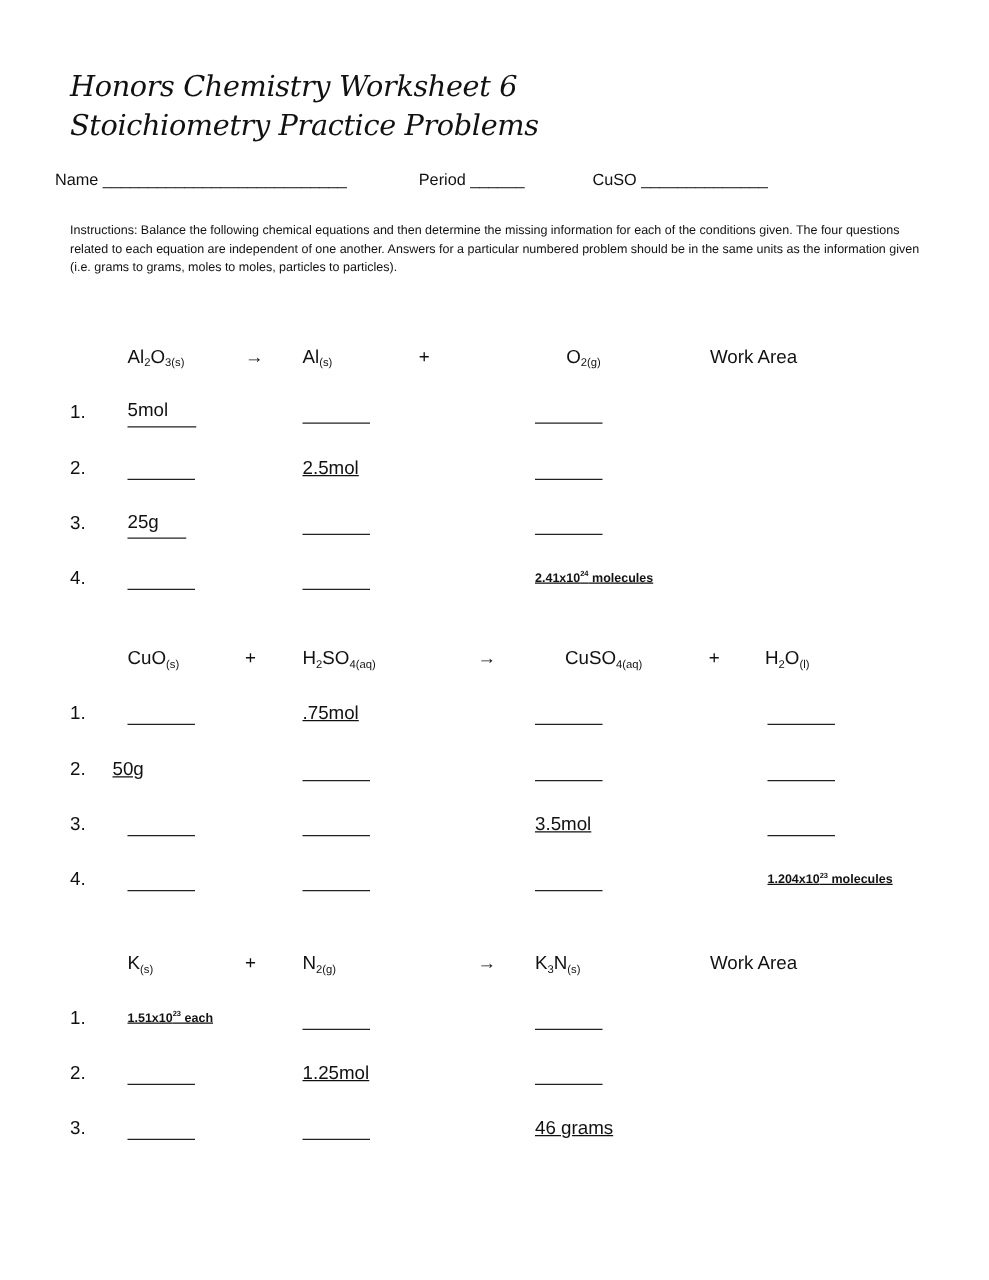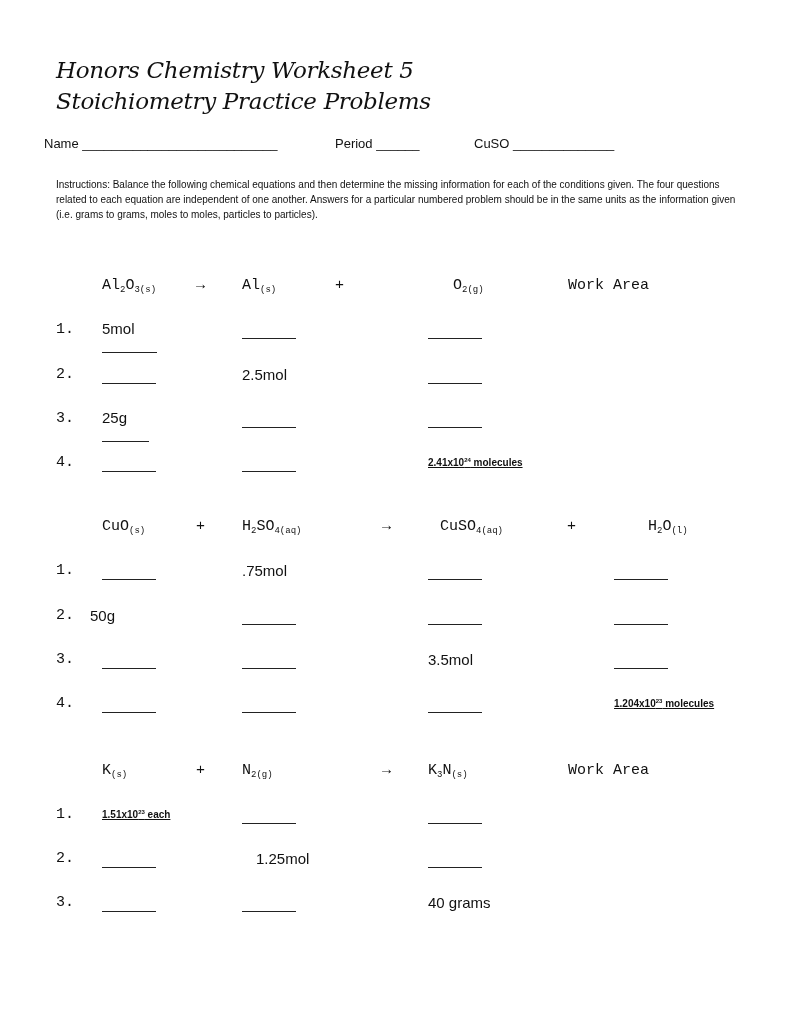--- a/index.html
+++ b/index.html
@@ -5,33 +5,33 @@
   html, body { margin: 0; padding: 0; background: #ffffff; }
   body { width: 791px; height: 1024px; position: relative; overflow: hidden;
          font-family: "Liberation Sans", sans-serif; color: #111; }
   .title { position: absolute; left: 56px; font-family: "DejaVu Serif", serif;
            font-style: italic; font-size: 23px; letter-spacing: -0.3px; color: #111; }
   .t1 { top: 57px; }
   .t2 { top: 88px; }
   .meta { position: absolute; top: 136px; font-size: 13px; }
   .instructions { position: absolute; left: 56px; top: 177px; width: 690px;
                   font-size: 10px; line-height: 15px; }
-  .cell { position: absolute; font-size: 15px; white-space: nowrap; font-family: Liberation Mono, monospace; }
+  .cell { position: absolute; font-size: 15px; white-space: nowrap; }
   .num { font-size: 15px; }
   .blank { position: absolute; width: 54px; border-bottom: 1.3px solid #222; height: 1px; }
-  .given { position: absolute; font-size: 15px; white-space: nowrap; }
-  .given.padded { display: inline-block; border-bottom: 1.3px solid #222; text-decoration: none; line-height: 15px; padding-bottom: 16px; }
+  .given { position: absolute; font-size: 15px; text-decoration: underline; white-space: nowrap; }
+  .given.padded { display: inline-block; border-bottom: 1.3px solid #222; text-decoration: none; line-height: 15px; padding-bottom: 5px; }
   .small { position: absolute; font-size: 10px; font-weight: bold; text-decoration: underline; white-space: nowrap; }
   .small sup { font-size: 6px; }
   sub { font-size: 9px; vertical-align: -3px; }
 </style>
 </head>
 <body>
 
-<div class="title t1">Honors Chemistry Worksheet 5</div>
+<div class="title t1">Honors Chemistry Worksheet 6</div>
 <div class="title t2">Stoichiometry Practice Problems</div>
 
 <div class="meta" style="left:44px">Name ___________________________</div>
 <div class="meta" style="left:335px">Period ______</div>
 <div class="meta" style="left:474px">CuSO ______________</div>
 
 <div class="instructions">Instructions:  Balance the following chemical equations and then determine the missing information for each of the conditions given.  The four questions related to each equation are independent of one another.  Answers for a particular numbered problem should be in the same units as the information given (i.e. grams to grams, moles to moles, particles to particles).</div>
 
 <div>
   <div class="cell" style="left:102px;top:277px">
@@ -72,25 +72,25 @@
 
 <div>
   <div class="cell" style="left:102px;top:518px">
     <span>CuO</span><sub>(s)</sub>
   </div>
   <div class="cell" style="left:196px;top:518px">+</div>
   <div class="cell" style="left:242px;top:518px">
     <span>H</span><sub>2</sub><span>SO</span><sub>4(aq)</sub>
   </div>
   <div class="cell" style="left:382px;top:518px">→</div>
-  <div class="cell" style="left:440px;top:518px">
+  <div class="cell" style="left:452px;top:518px">
     <span>CuSO</span><sub>4(aq)</sub>
   </div>
   <div class="cell" style="left:567px;top:518px">+</div>
-  <div class="cell" style="left:648px;top:518px">
+  <div class="cell" style="left:612px;top:518px">
     <span>H</span><sub>2</sub><span>O</span><sub>(l)</sub>
   </div>
 
   <div class="cell num" style="left:56px;top:562px">1.</div>
   <div class="blank" style="left:102px;top:578px"></div>
   <div class="given" style="left:242px;top:562px">.75mol</div>
   <div class="blank" style="left:428px;top:578px"></div>
   <div class="blank" style="left:614px;top:578px"></div>
 
   <div class="cell num" style="left:56px;top:607px">2.</div>
@@ -130,20 +130,20 @@
 
   <div class="cell num" style="left:56px;top:806px">1.</div>
   <div class="small" style="left:102px;top:809px">
     <span>1.51x10</span><sup>23</sup><span> each</span>
   </div>
   <div class="blank" style="left:242px;top:822px"></div>
   <div class="blank" style="left:428px;top:822px"></div>
 
   <div class="cell num" style="left:56px;top:850px">2.</div>
   <div class="blank" style="left:102px;top:866px"></div>
-  <div class="given" style="left:256px;top:850px">1.25mol</div>
+  <div class="given" style="left:242px;top:850px">1.25mol</div>
   <div class="blank" style="left:428px;top:866px"></div>
 
   <div class="cell num" style="left:56px;top:894px">3.</div>
   <div class="blank" style="left:102px;top:910px"></div>
   <div class="blank" style="left:242px;top:910px"></div>
-  <div class="given" style="left:428px;top:894px">40 grams</div>
+  <div class="given" style="left:428px;top:894px">46 grams</div>
 </div>
 
 </body></html>

